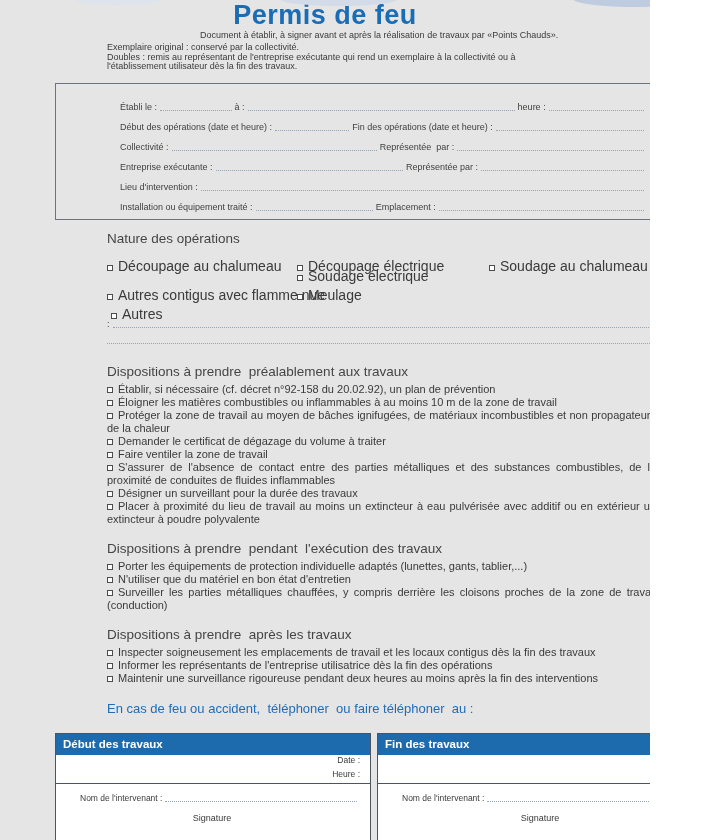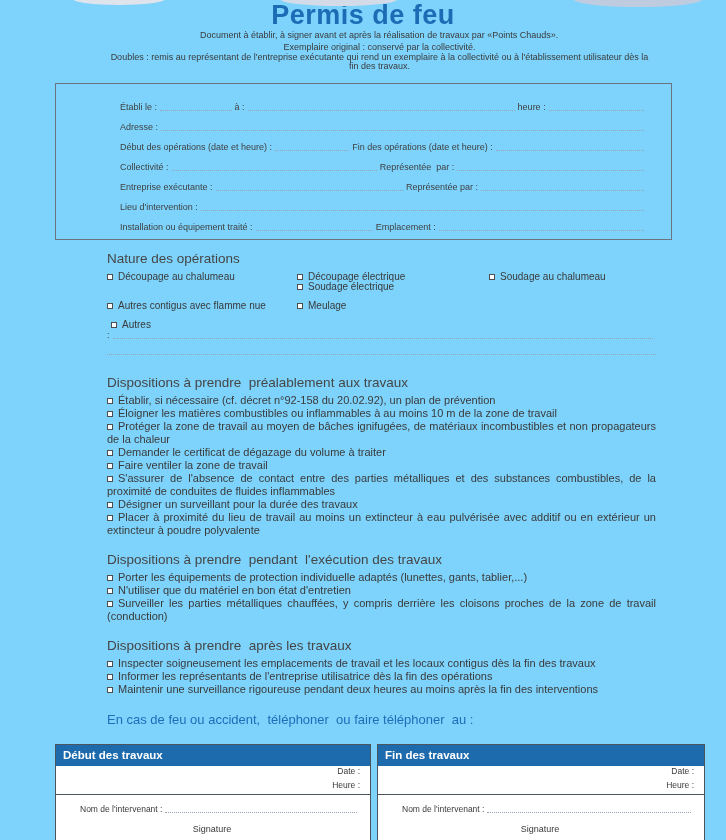--- a/index.html
+++ b/index.html
@@ -1,33 +1,33 @@
 <!DOCTYPE html>
 <html><head>
 <meta charset="utf-8">
 <style>
   * { margin:0; padding:0; box-sizing:border-box; }
   html,body { background:#ffffff; }
   .page {
-    position:relative; width:726px; height:840px; overflow:hidden;
-    background:#7dd3fc; color:#3a3a3a;
+    position:relative; width:650px; height:840px; overflow:hidden;
+    background:#e5e5e5; color:#3a3a3a;
     font-family:"Liberation Sans", sans-serif;
   }
   
   .decor { position:absolute; border-radius:50%; }
   .decor.s1 { left:73px;  top:-7px;  width:92px;  height:12px; background:#dfe3ec; }
   .decor.s2 { left:280px; top:-8px;  width:118px; height:14px; background:#d4dbe8; }
   .decor.s3 { left:573px; top:-9px;  width:130px; height:16px; background:#bfccdf; }
 
   .title {
     text-align:center; color:#1a6db5; font-weight:bold;
     font-size:27px; line-height:30px; letter-spacing:0.5px;
   }
   .intro1 { margin-left:200px; font-size:9px; line-height:11px; white-space:nowrap; color:#3a3a3a; }
-  .intro-block { margin:2px 74px 0 107px; font-size:9px; line-height:9.5px; color:#3a3a3a;text-align:center; }
+  .intro-block { margin:2px 74px 0 107px; font-size:9px; line-height:9.5px; color:#3a3a3a; }
 
   .form-box {
     margin:11px 0 0 55px; width:617px;
     border:1px solid #6b7280;
     padding:9px 24px 6px 64px;
     font-size:9px; color:#3f3f3f;
   }
   .frow { display:flex; align-items:flex-end; height:20px; }
   .flabel { white-space:pre; flex:0 0 auto; padding-bottom:1px; }
   .dots { flex:1 1 auto; border-bottom:1px dotted #98a3b3; height:3px; margin:0 3px 2px 3px; }
@@ -42,21 +42,21 @@
   .h-nature { margin-top:10px; }
   .h-prealable { margin-top:19px; }
   .h-pendant { margin-top:14px; }
   .h-apres { margin-top:14px; }
 
   .cbx {
     display:inline-block; width:6px; height:6px;
     border:1px solid #4d4d4d; background:#fff;
     margin-right:5px; vertical-align:0px;
   }
-  .nature-grid { position:relative; height:58px; margin-top:5px; font-size:10px; line-height:10px; }
+  .nature-grid { position:relative; height:58px; margin-top:14px; font-size:14px; line-height:10px; }
   .cb { position:absolute; white-space:nowrap; }
   .autres-colon-row { display:flex; align-items:flex-end; margin-top:2px; font-size:9px; height:9px; }
   .nature-dotline { margin-top:6px; }
 
   .check-list { margin-top:3px; }
   .check-item { font-size:11px; line-height:13px; text-align:justify; color:#3a3a3a; }
 
   .emergency {
     margin-top:16px; font-size:13px; line-height:16px;
     color:#1d6db8; white-space:pre-wrap;
@@ -98,24 +98,20 @@
   </div>
 
   <div class="form-box">
     <div class="frow">
       <span class="flabel">Établi le :</span>
       <span class="dots" style="flex:0.75"></span>
       <span class="flabel">à :</span>
       <span class="dots" style="flex:2.8"></span>
       <span class="flabel">heure :</span>
       <span class="dots" style="flex:1"></span>
-    </div>
-    <div class="frow">
-      <span class="flabel">Adresse :</span>
-      <span class="dots"></span>
     </div>
     <div class="frow">
       <span class="flabel">Début des opérations (date et heure) :</span>
       <span class="dots" style="flex:1"></span>
       <span class="flabel">Fin des opérations (date et heure) :</span>
       <span class="dots" style="flex:2"></span>
     </div>
     <div class="frow">
       <span class="flabel">Collectivité :</span>
       <span class="dots" style="flex:1.1"></span>

